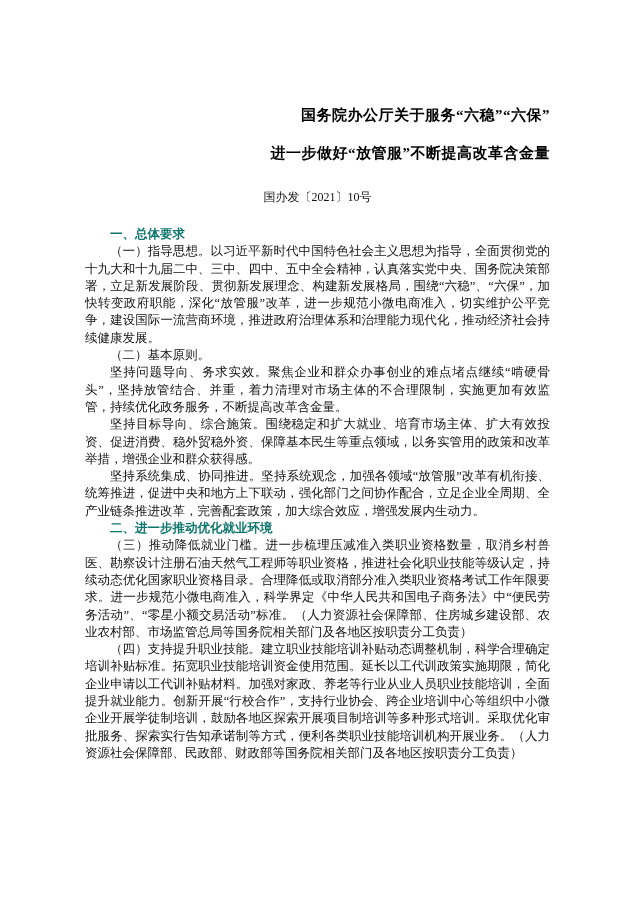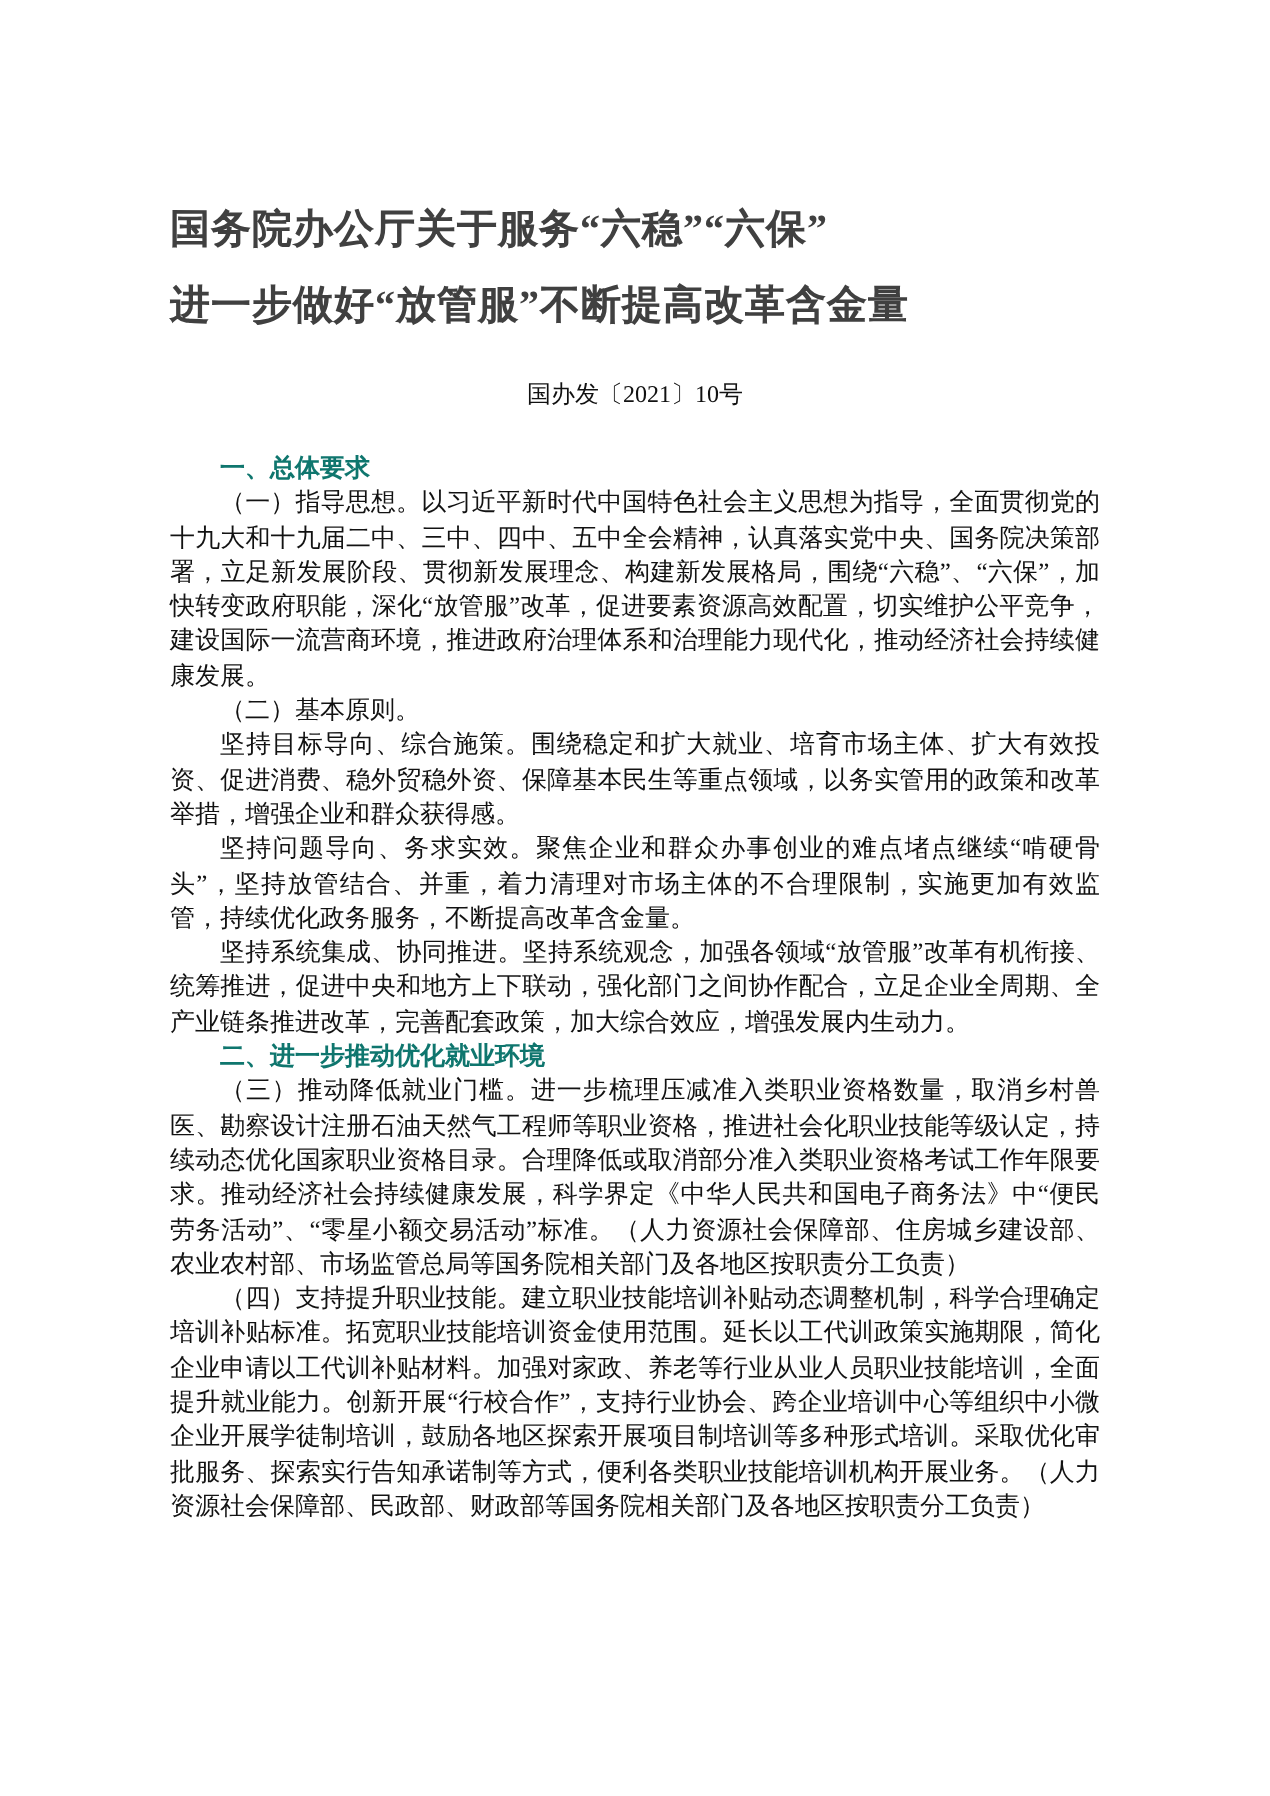--- a/index.html
+++ b/index.html
@@ -14,25 +14,25 @@
     margin: 0 auto;
     background: #ffffff;
     box-sizing: border-box;
     padding: 96px 85px 40px 85px;
     font-family: "Liberation Serif", "DejaVu Serif", serif;
     color: #121212;
     overflow: hidden;
   }
   .title {
     margin: 0;
-    text-align: left;
-    font-size: 20px;
+    text-align: right;
+    font-size: 15px;
     font-weight: bold;
     line-height: 38px;
-    color: #404040;
+    color: #000000;
     letter-spacing: 0.5px;
   }
   .doc-number {
     margin-top: 16px;
     text-align: center;
     font-size: 12px;
     line-height: 18px;
     color: #111111;
   }
   .doc-body {
@@ -60,22 +60,22 @@
 </head>
 <body>
 
 <div class="page">
   <h1 class="title">国务院办公厅关于服务“六稳”“六保”</h1>
   <h1 class="title">进一步做好“放管服”不断提高改革含金量</h1>
   <div class="doc-number">国办发〔2021〕10号</div>
 
   <div class="doc-body">
     <p class="heading">一、总体要求</p>
-    <p class="para">（一）指导思想。以习近平新时代中国特色社会主义思想为指导，全面贯彻党的十九大和十九届二中、三中、四中、五中全会精神，认真落实党中央、国务院决策部署，立足新发展阶段、贯彻新发展理念、构建新发展格局，围绕“六稳”、“六保”，加快转变政府职能，深化“放管服”改革，促进要素资源高效配置，切实维护公平竞争，建设国际一流营商环境，推进政府治理体系和治理能力现代化，推动经济社会持续健康发展。</p>
+    <p class="para">（一）指导思想。以习近平新时代中国特色社会主义思想为指导，全面贯彻党的十九大和十九届二中、三中、四中、五中全会精神，认真落实党中央、国务院决策部署，立足新发展阶段、贯彻新发展理念、构建新发展格局，围绕“六稳”、“六保”，加快转变政府职能，深化“放管服”改革，进一步规范小微电商准入，切实维护公平竞争，建设国际一流营商环境，推进政府治理体系和治理能力现代化，推动经济社会持续健康发展。</p>
     <p class="para">（二）基本原则。</p>
+    <p class="para">坚持问题导向、务求实效。聚焦企业和群众办事创业的难点堵点继续“啃硬骨头”，坚持放管结合、并重，着力清理对市场主体的不合理限制，实施更加有效监管，持续优化政务服务，不断提高改革含金量。</p>
     <p class="para">坚持目标导向、综合施策。围绕稳定和扩大就业、培育市场主体、扩大有效投资、促进消费、稳外贸稳外资、保障基本民生等重点领域，以务实管用的政策和改革举措，增强企业和群众获得感。</p>
-    <p class="para">坚持问题导向、务求实效。聚焦企业和群众办事创业的难点堵点继续“啃硬骨头”，坚持放管结合、并重，着力清理对市场主体的不合理限制，实施更加有效监管，持续优化政务服务，不断提高改革含金量。</p>
     <p class="para">坚持系统集成、协同推进。坚持系统观念，加强各领域“放管服”改革有机衔接、统筹推进，促进中央和地方上下联动，强化部门之间协作配合，立足企业全周期、全产业链条推进改革，完善配套政策，加大综合效应，增强发展内生动力。</p>
     <p class="heading">二、进一步推动优化就业环境</p>
-    <p class="para">（三）推动降低就业门槛。进一步梳理压减准入类职业资格数量，取消乡村兽医、勘察设计注册石油天然气工程师等职业资格，推进社会化职业技能等级认定，持续动态优化国家职业资格目录。合理降低或取消部分准入类职业资格考试工作年限要求。推动经济社会持续健康发展，科学界定《中华人民共和国电子商务法》中“便民劳务活动”、“零星小额交易活动”标准。（人力资源社会保障部、住房城乡建设部、农业农村部、市场监管总局等国务院相关部门及各地区按职责分工负责）</p>
+    <p class="para">（三）推动降低就业门槛。进一步梳理压减准入类职业资格数量，取消乡村兽医、勘察设计注册石油天然气工程师等职业资格，推进社会化职业技能等级认定，持续动态优化国家职业资格目录。合理降低或取消部分准入类职业资格考试工作年限要求。进一步规范小微电商准入，科学界定《中华人民共和国电子商务法》中“便民劳务活动”、“零星小额交易活动”标准。（人力资源社会保障部、住房城乡建设部、农业农村部、市场监管总局等国务院相关部门及各地区按职责分工负责）</p>
     <p class="para">（四）支持提升职业技能。建立职业技能培训补贴动态调整机制，科学合理确定培训补贴标准。拓宽职业技能培训资金使用范围。延长以工代训政策实施期限，简化企业申请以工代训补贴材料。加强对家政、养老等行业从业人员职业技能培训，全面提升就业能力。创新开展“行校合作”，支持行业协会、跨企业培训中心等组织中小微企业开展学徒制培训，鼓励各地区探索开展项目制培训等多种形式培训。采取优化审批服务、探索实行告知承诺制等方式，便利各类职业技能培训机构开展业务。（人力资源社会保障部、民政部、财政部等国务院相关部门及各地区按职责分工负责）</p>
   </div>
 </div>
 
 </body></html>

